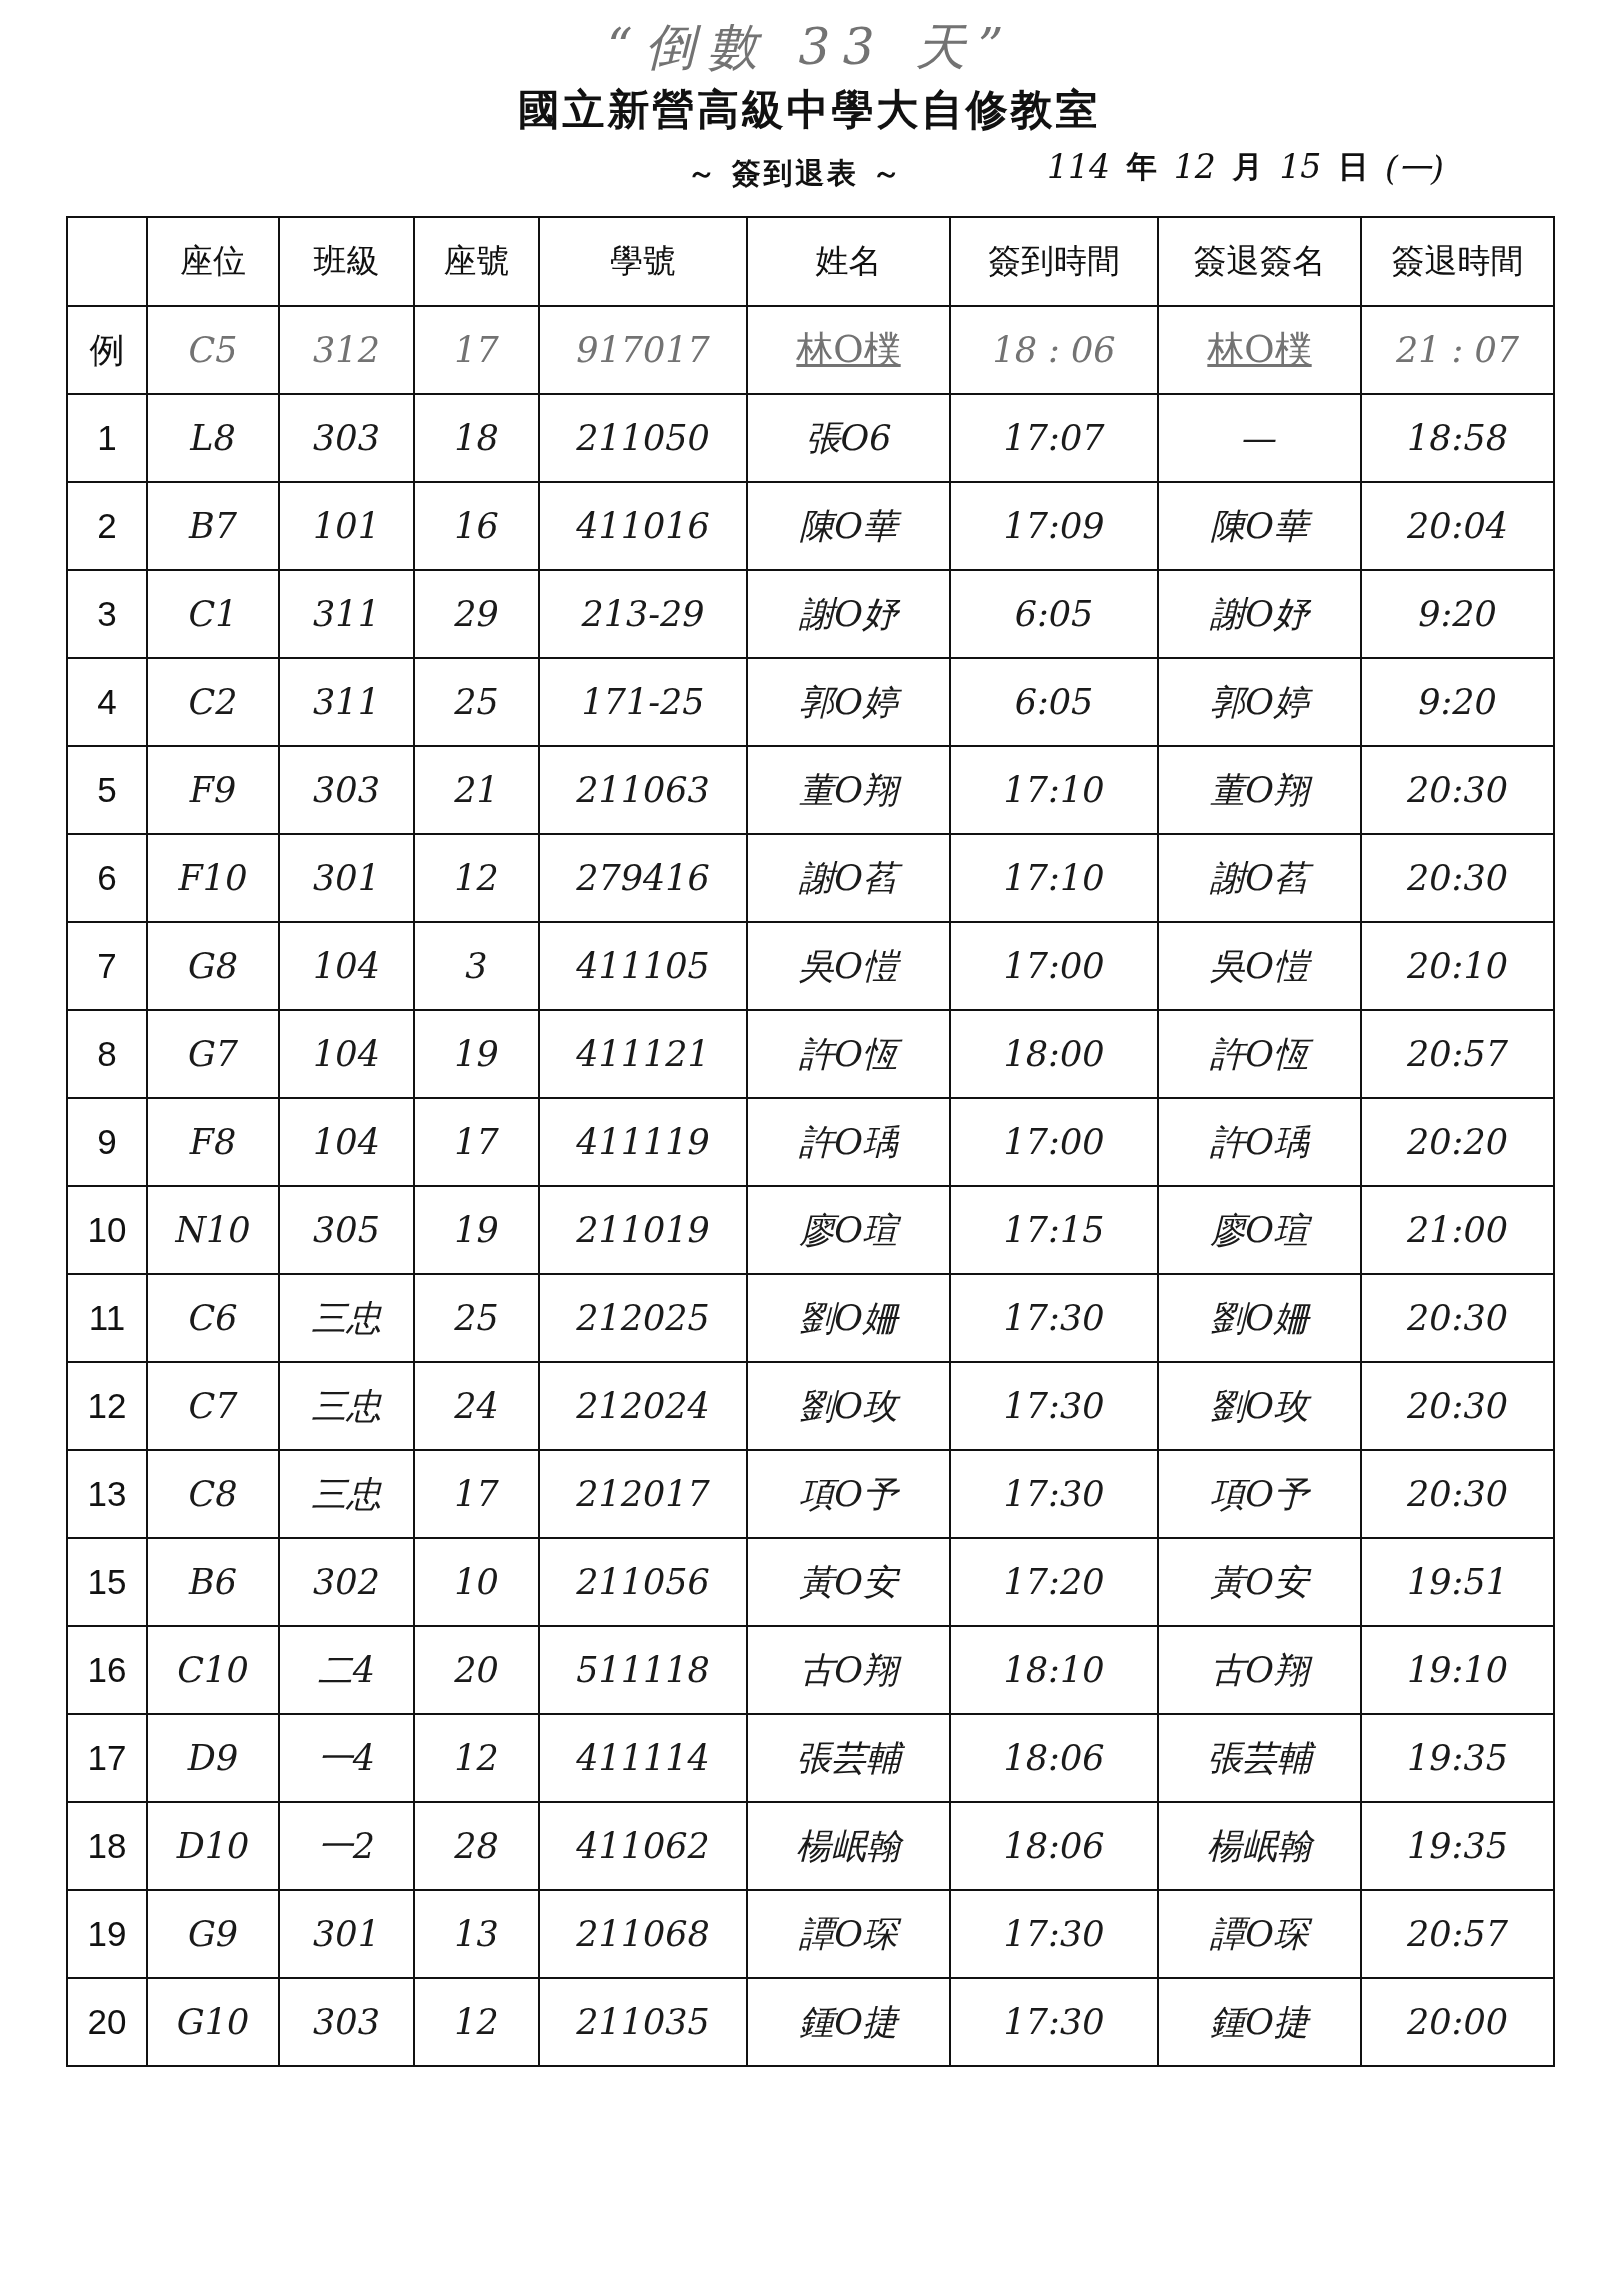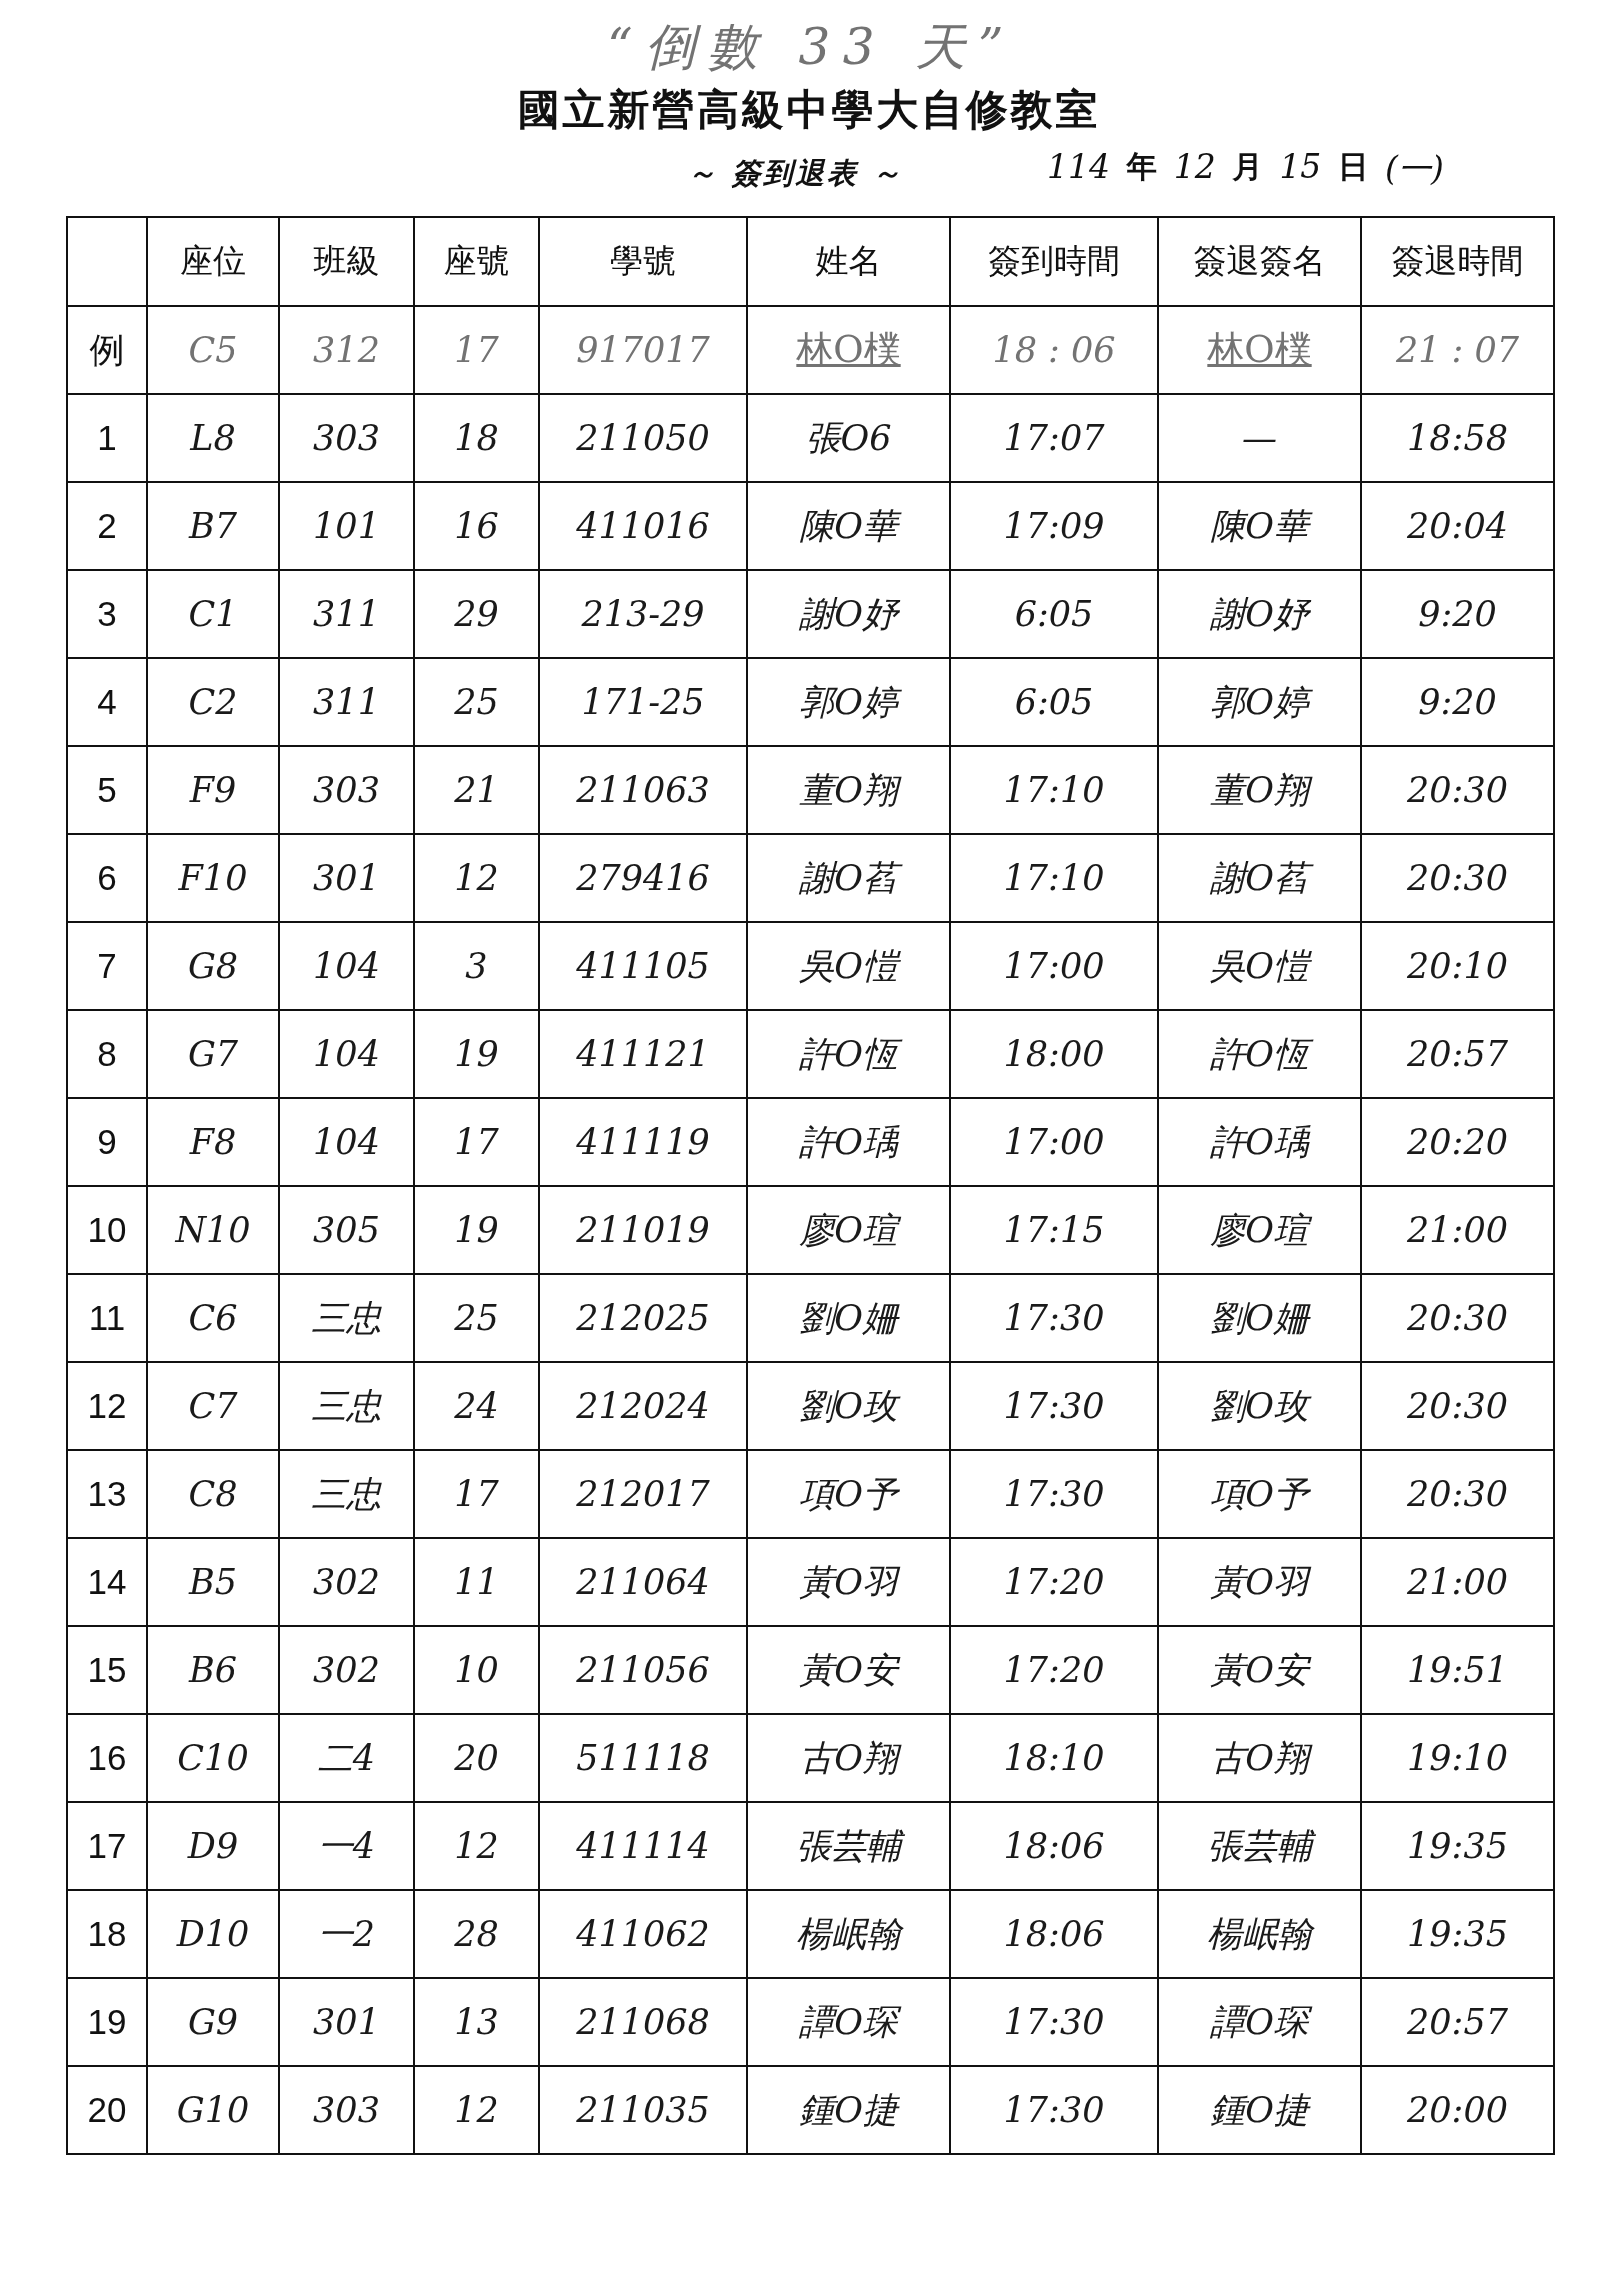--- a/index.html
+++ b/index.html
@@ -1,19 +1,19 @@
 <!DOCTYPE html>
 <html style="font-size:11px"><head>
 <meta charset="utf-8">
 <style>
   html, body { margin: 0; padding: 0; background: #ffffff; }
   body { width: 1623px; height: 2295px; position: relative; overflow: hidden; color: #111; font-family: "DejaVu Sans", sans-serif; }
   .handtitle { position: absolute; left: 0; width: 1623px; top: 14px; text-align: center; font-family: "DejaVu Serif", serif; font-size: 50px; font-style: italic; font-weight: 300; letter-spacing: 12.5px; color: #737373; }
   .maintitle { position: absolute; left: 0; width: 1618px; top: 82px; text-align: center; font-family: "DejaVu Sans", sans-serif; font-size: 42px; font-weight: bold; letter-spacing: 2.8px; }
-  .subtitle { position: absolute; left: 687px; top: 154px; font-size: 29px; font-weight: bold; letter-spacing: 2.8px; font-style: italic; }
+  .subtitle { position: absolute; left: 687px; top: 154px; font-size: 29px; font-weight: bold; letter-spacing: 2.8px; }
   .dateline { position: absolute; left: 1047px; top: 147px; font-size: 33px; font-family: "DejaVu Serif", serif; font-style: italic; display: flex; gap: 16.6px; align-items: flex-start; }
   .dateline .unit { font-style: normal; font-weight: bold; font-family: "DejaVu Sans", sans-serif; font-size: 30.5px; }
   table.sheet { position: absolute; left: 66px; top: 216px; width: 1488px; border-collapse: collapse; table-layout: fixed; }
   table.sheet td, table.sheet th { border: 2.1px solid #111; text-align: center; vertical-align: middle; padding: 0; overflow: hidden; white-space: nowrap; }
   table.sheet th { height: 87px; font-weight: normal; font-size: 33px; font-family: "DejaVu Sans", sans-serif; border-radius: 31px; }
   table.sheet td { height: 86px; font-size: 35px; }
   td.rownum { font-family: "Liberation Sans", sans-serif; font-size: 32px; }
   td.hw { font-family: "DejaVu Serif", serif; font-style: italic; color: #1a1a1a; }
   tr.example td.hw { font-style: italic; color: #737373; }
   tr.example td.name { font-style: normal; font-size: 37px; text-decoration: underline; }
@@ -210,31 +210,20 @@
         <td class="hw">C8</td>
         <td class="hw">三忠</td>
         <td class="hw">17</td>
         <td class="hw">212017</td>
         <td class="hw">項O予</td>
         <td class="hw">17:30</td>
         <td class="hw">項O予</td>
         <td class="hw">20:30</td>
       </tr>
       <tr>
-        <td class="rownum">14</td>
-        <td class="hw">B5</td>
-        <td class="hw">302</td>
-        <td class="hw">11</td>
-        <td class="hw">211064</td>
-        <td class="hw">黃O羽</td>
-        <td class="hw">17:20</td>
-        <td class="hw">黃O羽</td>
-        <td class="hw">21:00</td>
-      </tr>
-      <tr>
         <td class="rownum">15</td>
         <td class="hw">B6</td>
         <td class="hw">302</td>
         <td class="hw">10</td>
         <td class="hw">211056</td>
         <td class="hw">黃O安</td>
         <td class="hw">17:20</td>
         <td class="hw">黃O安</td>
         <td class="hw">19:51</td>
       </tr>

